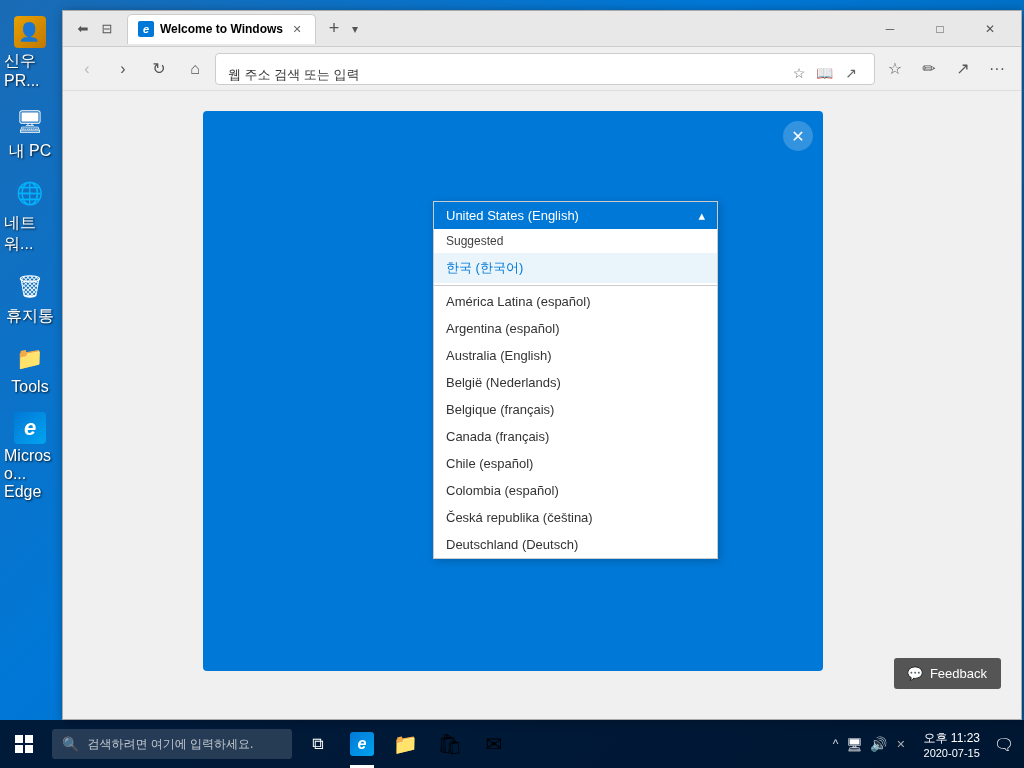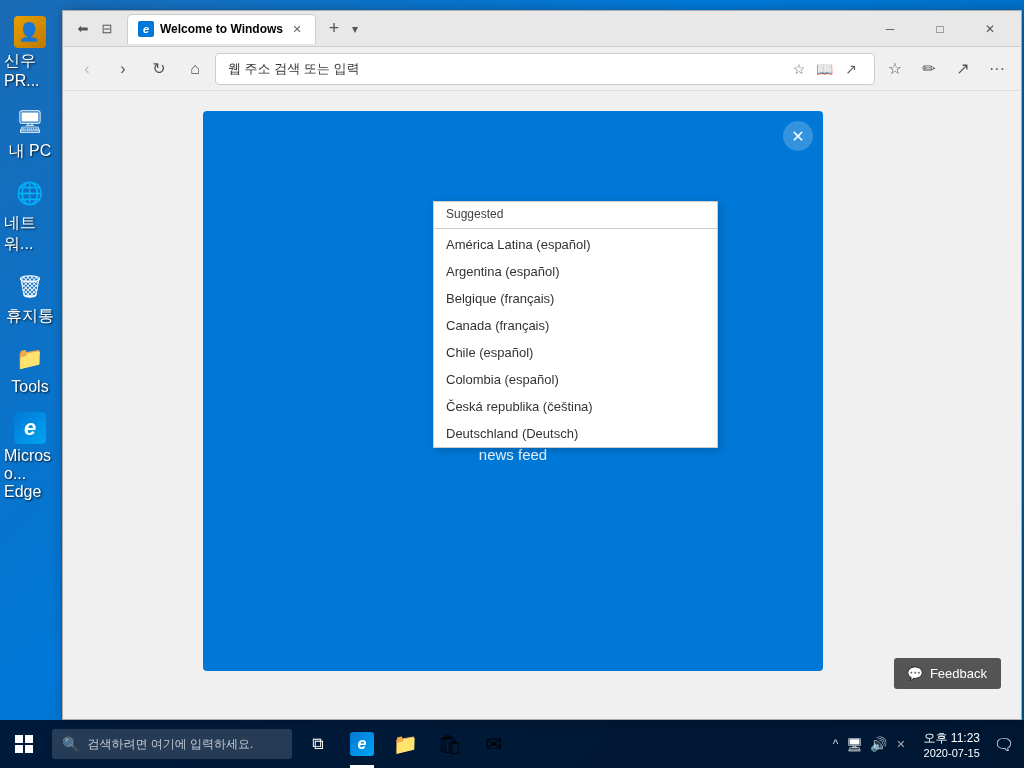--- a/index.html
+++ b/index.html
@@ -204,21 +204,21 @@
     .nav-btn.disabled { color: #bbb; cursor: default; }
     .address-bar {
       flex: 1;
       height: 32px;
       border: 1px solid #ccc;
       border-radius: 4px;
       padding: 0 12px;
       font-size: 13px;
       background: white;
       display: flex;
-      align-items: center;
+      align-items: flex-end;
       gap: 0;
       cursor: text;
     }
     .address-text {
       flex: 1;
       font-size: 13px;
       color: #333;
     }
     .address-actions {
       display: flex;
@@ -613,25 +613,32 @@
         <div class="bg-close-btn" style="color:#bbb;font-size:24px;">✕</div>
 
         <div class="welcome-card">
           <div class="welcome-title">Welcome</div>
           <div style="font-size:28px;font-weight:300;margin-bottom:16px;">ft Edge</div>
           <div class="welcome-subtitle">Choose th...<br>news feed</div>
           <div class="close-welcome">✕</div>
         </div>
 
         <div class="dropdown-overlay">
+          <div class="dropdown-selected">
+            <span>United States (English)</span>
+            <span>▴</span>
+          </div>
           <div class="dropdown-scroll">
             <div class="dropdown-section-header">Suggested</div>
+            <div class="dropdown-suggested">한국 (한국어)</div>
             <hr class="dropdown-divider">
             <div class="dropdown-item">América Latina (español)</div>
             <div class="dropdown-item">Argentina (español)</div>
+            <div class="dropdown-item">Australia (English)</div>
+            <div class="dropdown-item">België (Nederlands)</div>
             <div class="dropdown-item">Belgique (français)</div>
             <div class="dropdown-item">Canada (français)</div>
             <div class="dropdown-item">Chile (español)</div>
             <div class="dropdown-item">Colombia (español)</div>
             <div class="dropdown-item">Česká republika (čeština)</div>
             <div class="dropdown-item">Deutschland (Deutsch)</div>
 
           </div>
         </div>
 

